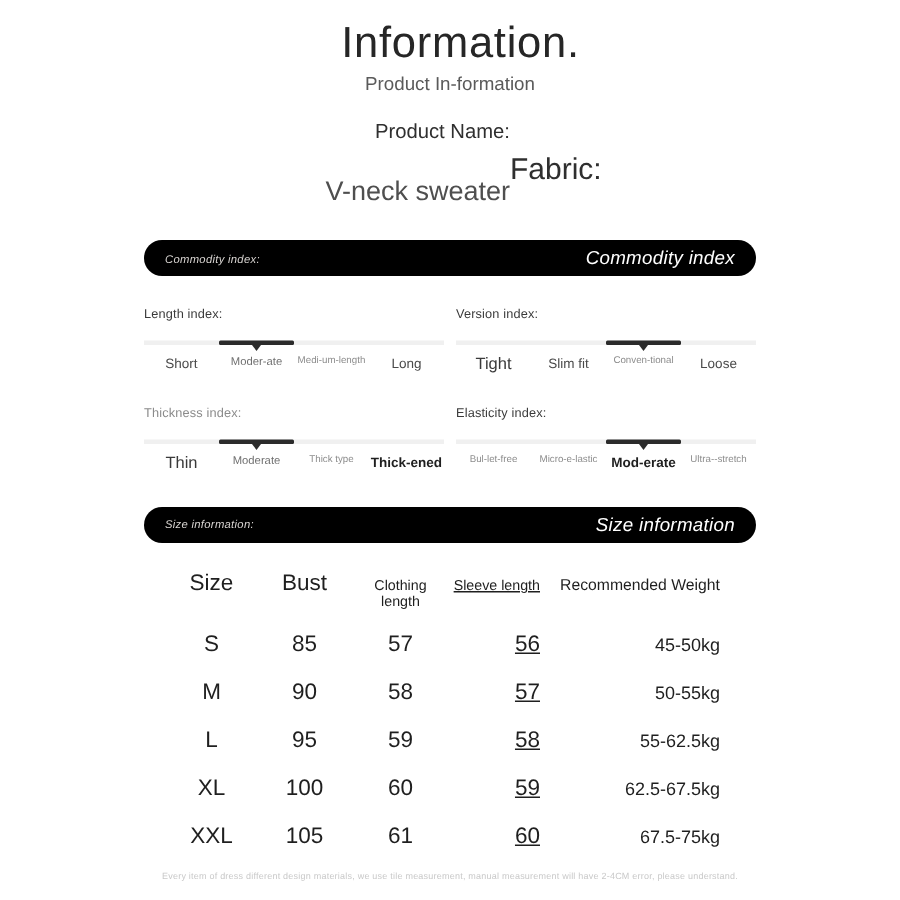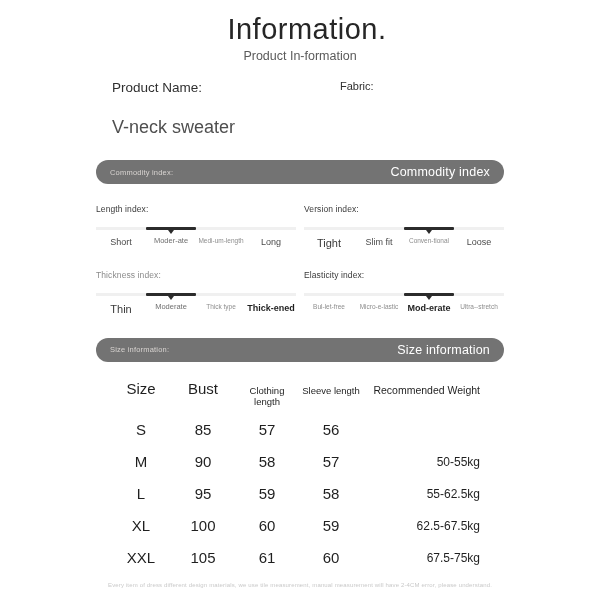--- a/index.html
+++ b/index.html
@@ -45,48 +45,50 @@
   .meta-block {
     margin-top: 16px;
     padding: 0 96px 0 112px;
   }
   .meta-row {
     display: flex;
   }
   .meta-col {
     flex: 0 0 auto;
   }
-  .meta-col.left  { width: 228px; }
+  .meta-col.left  { width: 228px; text-align: right; }
   .meta-col.right { width: 200px; }
 
   .meta-label {
     font-size: 13.5px;
     color: #2f2f2f;
     font-weight: 400;
   }
   .meta-label.big {
-    font-size: 11px;
+    font-size: 20px;
+    margin-top: 22px;
   }
   .meta-value {
     font-size: 18px;
     color: #4f4f4f;
     margin-top: 22px;
   }
 
   
   .section-bar {
     margin: 0 96px;
     height: 24px;
-    background: #737373;
+    background: #000000;
     border-radius: 12px;
     display: flex;
     align-items: center;
     justify-content: space-between;
     padding: 0 14px;
     box-sizing: border-box;
+    font-style: italic;
   }
   .section-bar .bar-small {
     font-size: 7.5px;
     color: #d8d4d1;
     letter-spacing: 0.2px;
   }
   .section-bar .bar-large {
     font-size: 12.5px;
     color: #ffffff;
     font-weight: 500;
@@ -171,21 +173,21 @@
     align-items: baseline;
   }
   .srow.head { margin-bottom: 6px; }
   .scell {
     box-sizing: border-box;
     padding: 0 2px;
   }
   .c-size   { width: 62px;  text-align: center; }
   .c-bust   { width: 62px;  text-align: center; }
   .c-cloth  { width: 66px;  text-align: center; }
-  .c-sleeve { width: 62px;  text-align: center; }
+  .c-sleeve { width: 62px;  text-align: right; text-decoration: underline; }
   .c-weight { width: 120px; text-align: right; padding-left: 8px; }
 
   .head .scell {
     color: #1f1f1f;
   }
   .head .c-size, .head .c-bust {
     font-size: 15px;
   }
   .head .c-cloth, .head .c-sleeve {
     font-size: 9.5px;
@@ -338,20 +340,21 @@
     <div class="scell c-cloth">Clothing length</div>
     <div class="scell c-sleeve">Sleeve length</div>
     <div class="scell c-weight">Recommended Weight</div>
   </div>
 
   <div class="srow body-row">
     <div class="scell c-size">S</div>
     <div class="scell c-bust">85</div>
     <div class="scell c-cloth">57</div>
     <div class="scell c-sleeve">56</div>
+    <div class="scell c-weight">45-50kg</div>
   </div>
 
   <div class="srow body-row">
     <div class="scell c-size">M</div>
     <div class="scell c-bust">90</div>
     <div class="scell c-cloth">58</div>
     <div class="scell c-sleeve">57</div>
     <div class="scell c-weight">50-55kg</div>
   </div>
 

